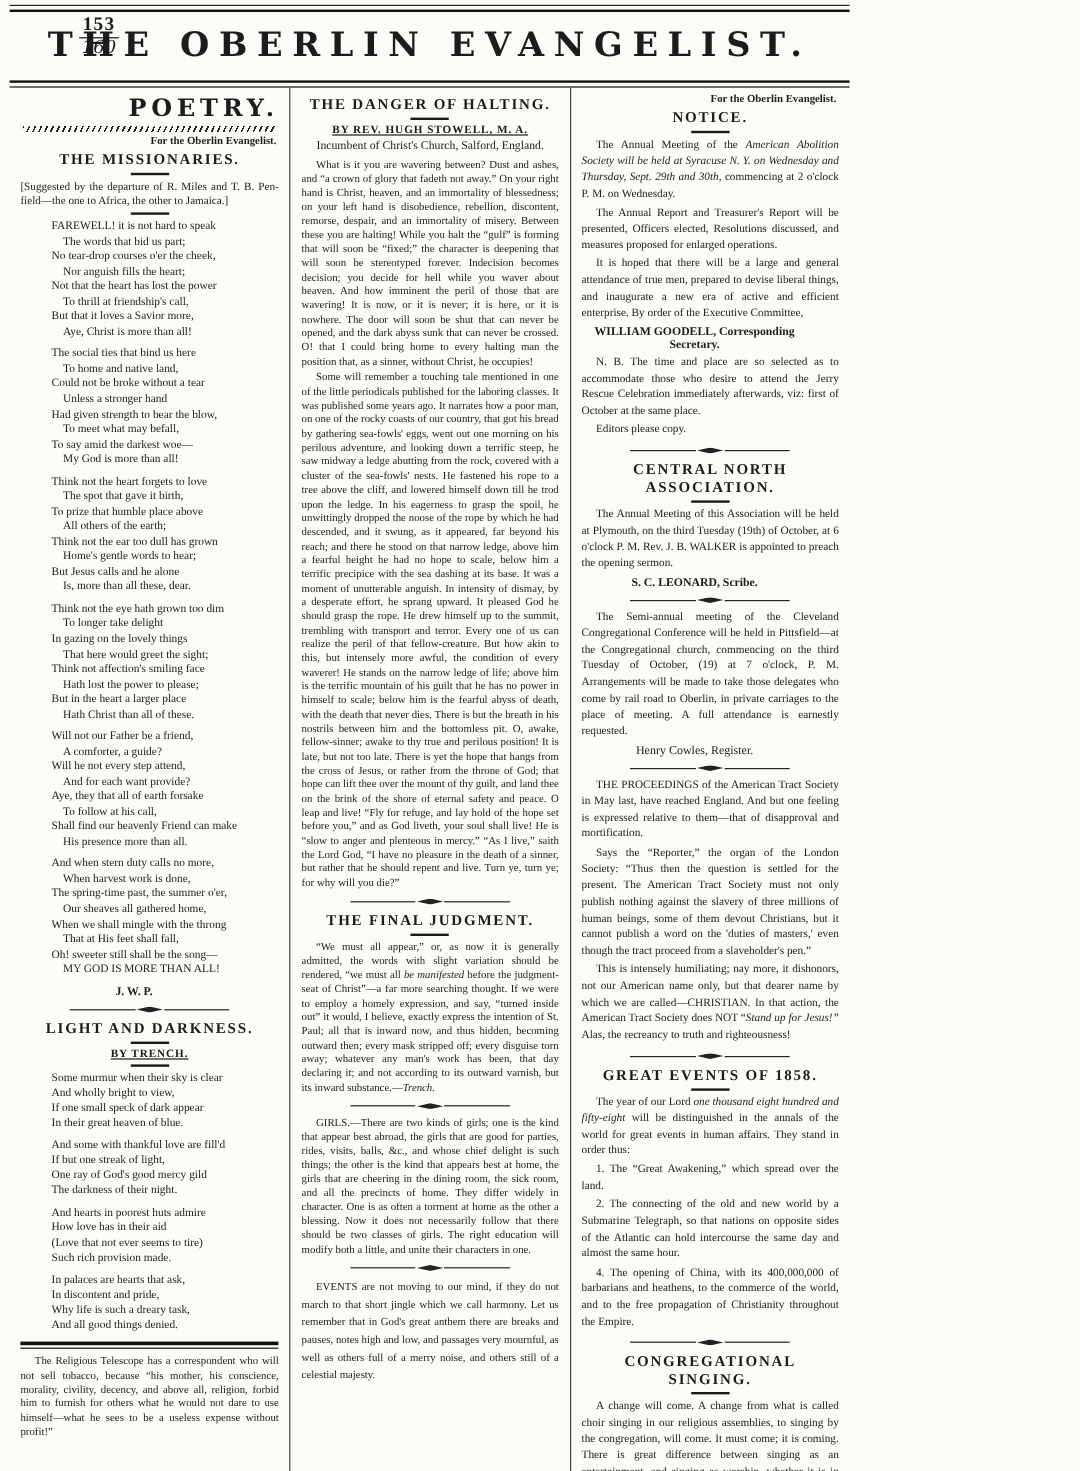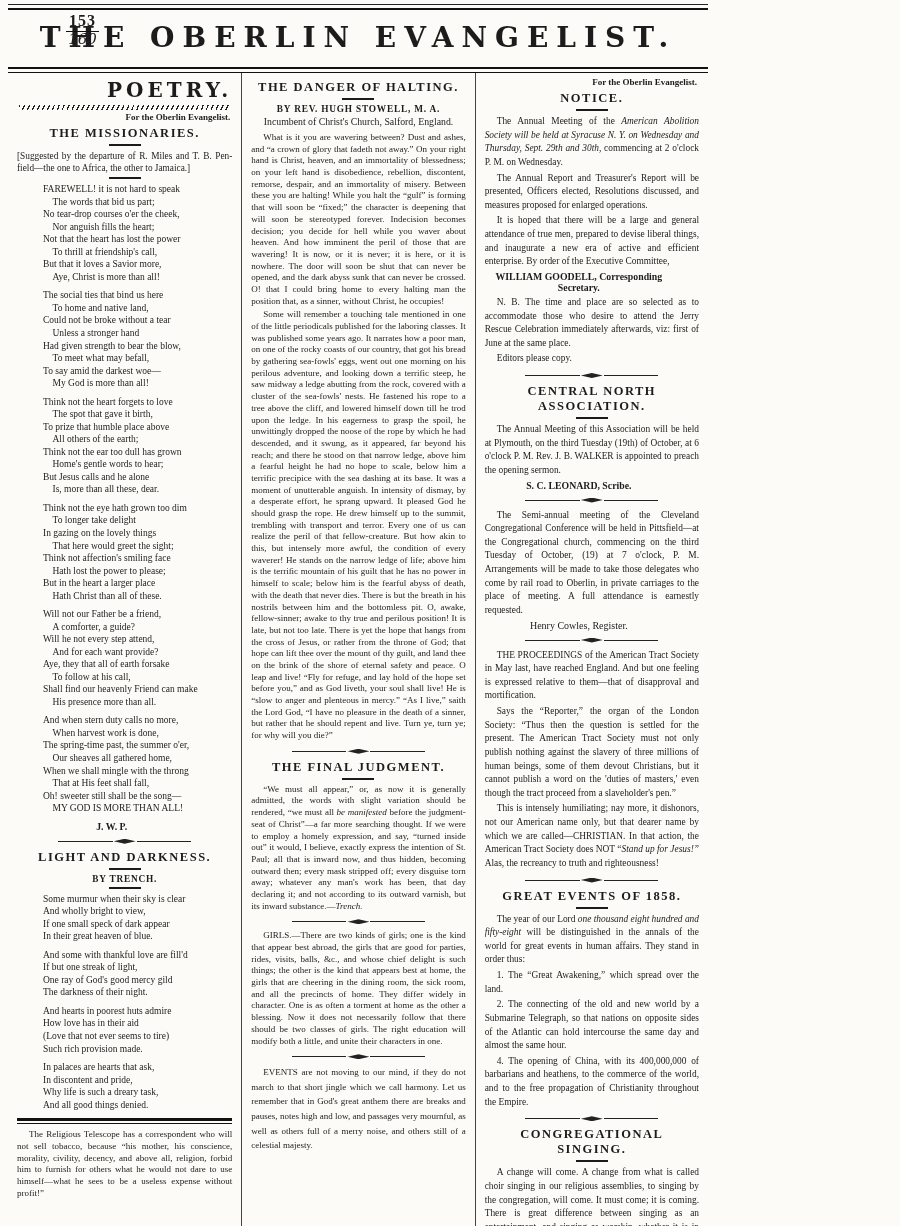--- a/index.html
+++ b/index.html
@@ -22,21 +22,21 @@
   .cols { display:flex; height:1158px; }
   .col { box-sizing:border-box; width:33.3333%; padding:3px 9px 0; overflow:hidden; }
   .col + .col { border-left:1px solid #444; }
 
   .poetry-title { text-align:right; font-weight:bold; font-size:20px; letter-spacing:4px; font-family:"DejaVu Serif",serif; margin-top:2px; }
   .wavy { height:5px; margin:3px 2px 2px;
     background:repeating-linear-gradient(115deg,#222 0 1.3px,transparent 1.3px 4.5px); }
   .credit { text-align:right; font-size:9px; font-weight:bold; margin:1px 2px 0; }
   .art-title { text-align:center; font-weight:bold; font-size:12.5px; letter-spacing:1.5px; margin-top:4px; }
   .short-rule { width:32px; border-top:2px solid #1b1b1b; margin:3px auto 4px; }
-  .byline { text-align:center; font-size:9.3px; font-weight:bold; letter-spacing:0.8px; margin:1px 0; }
+  .byline { text-align:center; font-size:9.3px; font-weight:bold; letter-spacing:0.8px; margin:1px 0;text-decoration:underline; }
   .subline { text-align:center; font-size:9.8px; margin:2px 0 5px; }
   p.body { font-size:9px; line-height:1.3; text-align:justify; margin:0 0 2px; text-indent:12px; }
   p.noindent { text-indent:0; }
   .col-right p.body { font-size:9.4px; line-height:1.45; }
   .note { font-size:9.3px; line-height:1.3; text-align:justify; margin:1px 0 2px; }
   .stanza { font-size:9.5px; line-height:1.32; white-space:pre-wrap; margin:0 0 6px 26px; }
   .signature { text-align:center; font-size:9.8px; font-weight:bold; margin:1px 26px 3px 0; }
   .sig-roman { font-weight:normal; font-size:10px; }
   .divider { display:flex; align-items:center; width:62%; margin:7px auto 6px; }
   .divider .line { flex:1; border-top:1px solid #222; }
@@ -194,21 +194,21 @@
 
     <div class="col col-right">
       <div class="credit">For the Oberlin Evangelist.</div>
       <div class="art-title">NOTICE.</div>
       <div class="short-rule"></div>
 
       <p class="body"><span>The Annual Meeting of the </span><span class="it">American Abolition Society will be held at Syracuse N. Y. on Wednesday and Thursday, Sept. 29th and 30th,</span><span> commencing at 2 o'clock P. M. on Wednesday.</span></p>
       <p class="body">The Annual Report and Treasurer's Report will be presented, Officers elected, Resolutions discussed, and measures proposed for enlarged operations.</p>
       <p class="body">It is hoped that there will be a large and general attendance of true men, prepared to devise liberal things, and inaugurate a new era of active and efficient enterprise. By order of the Executive Committee,</p>
       <div class="signature">WILLIAM GOODELL, Corresponding Secretary.</div>
-      <p class="body">N. B. The time and place are so selected as to accommodate those who desire to attend the Jerry Rescue Celebration immediately afterwards, viz: first of June at the same place.</p>
+      <p class="body">N. B. The time and place are so selected as to accommodate those who desire to attend the Jerry Rescue Celebration immediately afterwards, viz: first of October at the same place.</p>
       <p class="body">Editors please copy.</p>
 
       <div class="divider">
           <span class="line"></span>
           <span class="diamond"></span>
           <span class="line"></span>
         </div>
 
       <div class="art-title">CENTRAL NORTH ASSOCIATION.</div>
       <div class="short-rule"></div>

